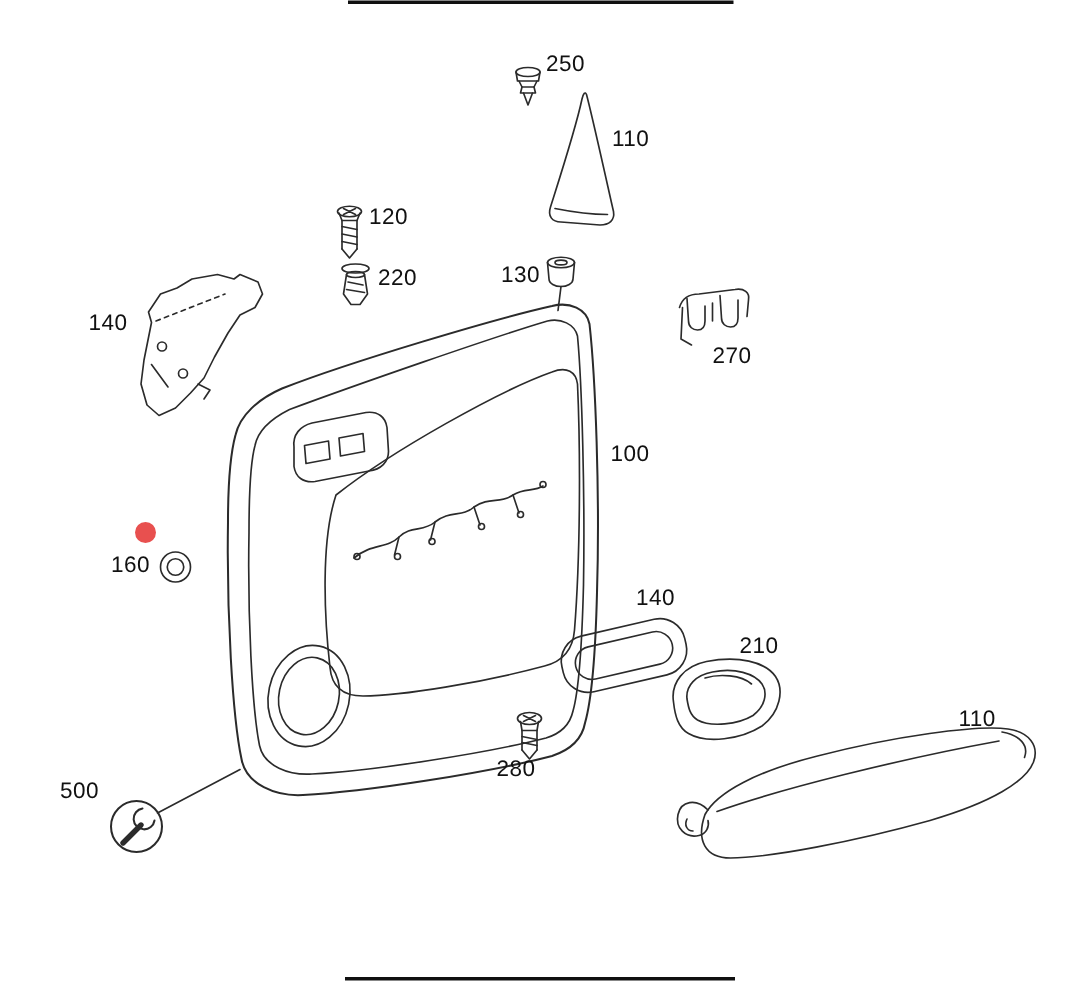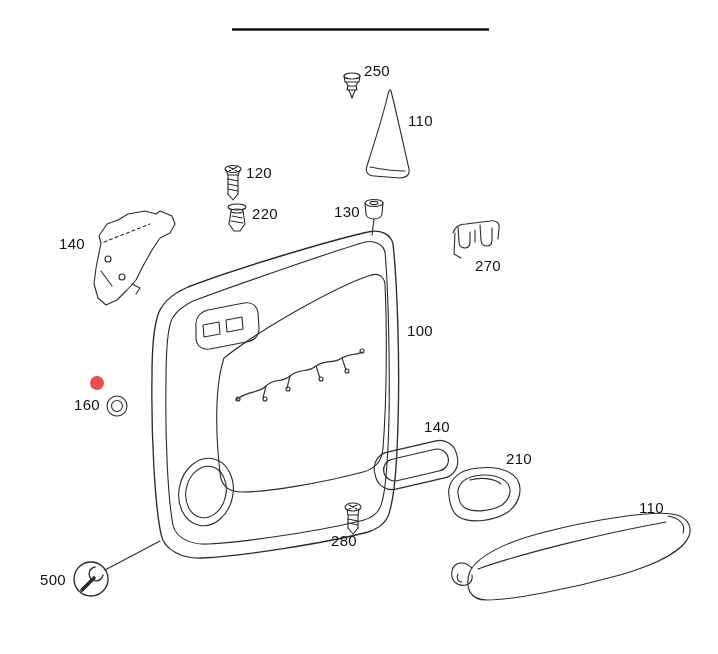--- a/index.html
+++ b/index.html
@@ -1,18 +1,18 @@
 <!DOCTYPE html>
 <html><head>
 <meta charset="utf-8">
 <style>
   html,body{margin:0;padding:0}
   body{width:718px;height:654px;background:#ffffff;position:relative;overflow:hidden;
        font-family:"Liberation Sans",sans-serif;}
-  #canvas{position:absolute;inset:0;margin-top:28px;}
+  #canvas{position:absolute;inset:0;}
   svg{position:absolute;left:0;top:0;}
   .lbl{position:absolute;font-size:15px;line-height:18px;color:#111;letter-spacing:.3px;
        user-select:none;white-space:nowrap;}
   .ln{fill:none;stroke:#2b2b2b;stroke-width:1.1;stroke-linejoin:round;stroke-linecap:round}
   .ln2{fill:none;stroke:#2b2b2b;stroke-width:1.35;stroke-linejoin:round;stroke-linecap:round}
   .thick{fill:none;stroke:#2b2b2b;stroke-width:3.6;stroke-linecap:round}
   .dash{stroke-dasharray:3 3}
   .frame{stroke:#101010;stroke-width:2.4}
 </style>
 </head>
@@ -148,18 +148,18 @@
   <div class="lbl" style="left:364px;top:34px">250</div>
   <div class="lbl" style="left:408px;top:84px">110</div>
   <div class="lbl" style="left:246px;top:136px">120</div>
   <div class="lbl" style="left:252px;top:177px">220</div>
   <div class="lbl" style="left:334px;top:175px">130</div>
   <div class="lbl" style="left:475px;top:229px">270</div>
   <div class="lbl" style="left:59px;top:207px">140</div>
   <div class="lbl" style="left:407px;top:294px">100</div>
   <div class="lbl" style="left:74px;top:368px">160</div>
   <div class="lbl" style="left:424px;top:390px">140</div>
-  <div class="lbl" style="left:506px;top:422px">210</div>
+  <div class="lbl" style="left:493px;top:422px">210</div>
   <div class="lbl" style="left:331px;top:504px">280</div>
   <div class="lbl" style="left:639px;top:471px">110</div>
-  <div class="lbl" style="left:40px;top:543px">500</div>
+  <div class="lbl" style="left:40px;top:519px">500</div>
 
 </div>
 
 </body></html>

